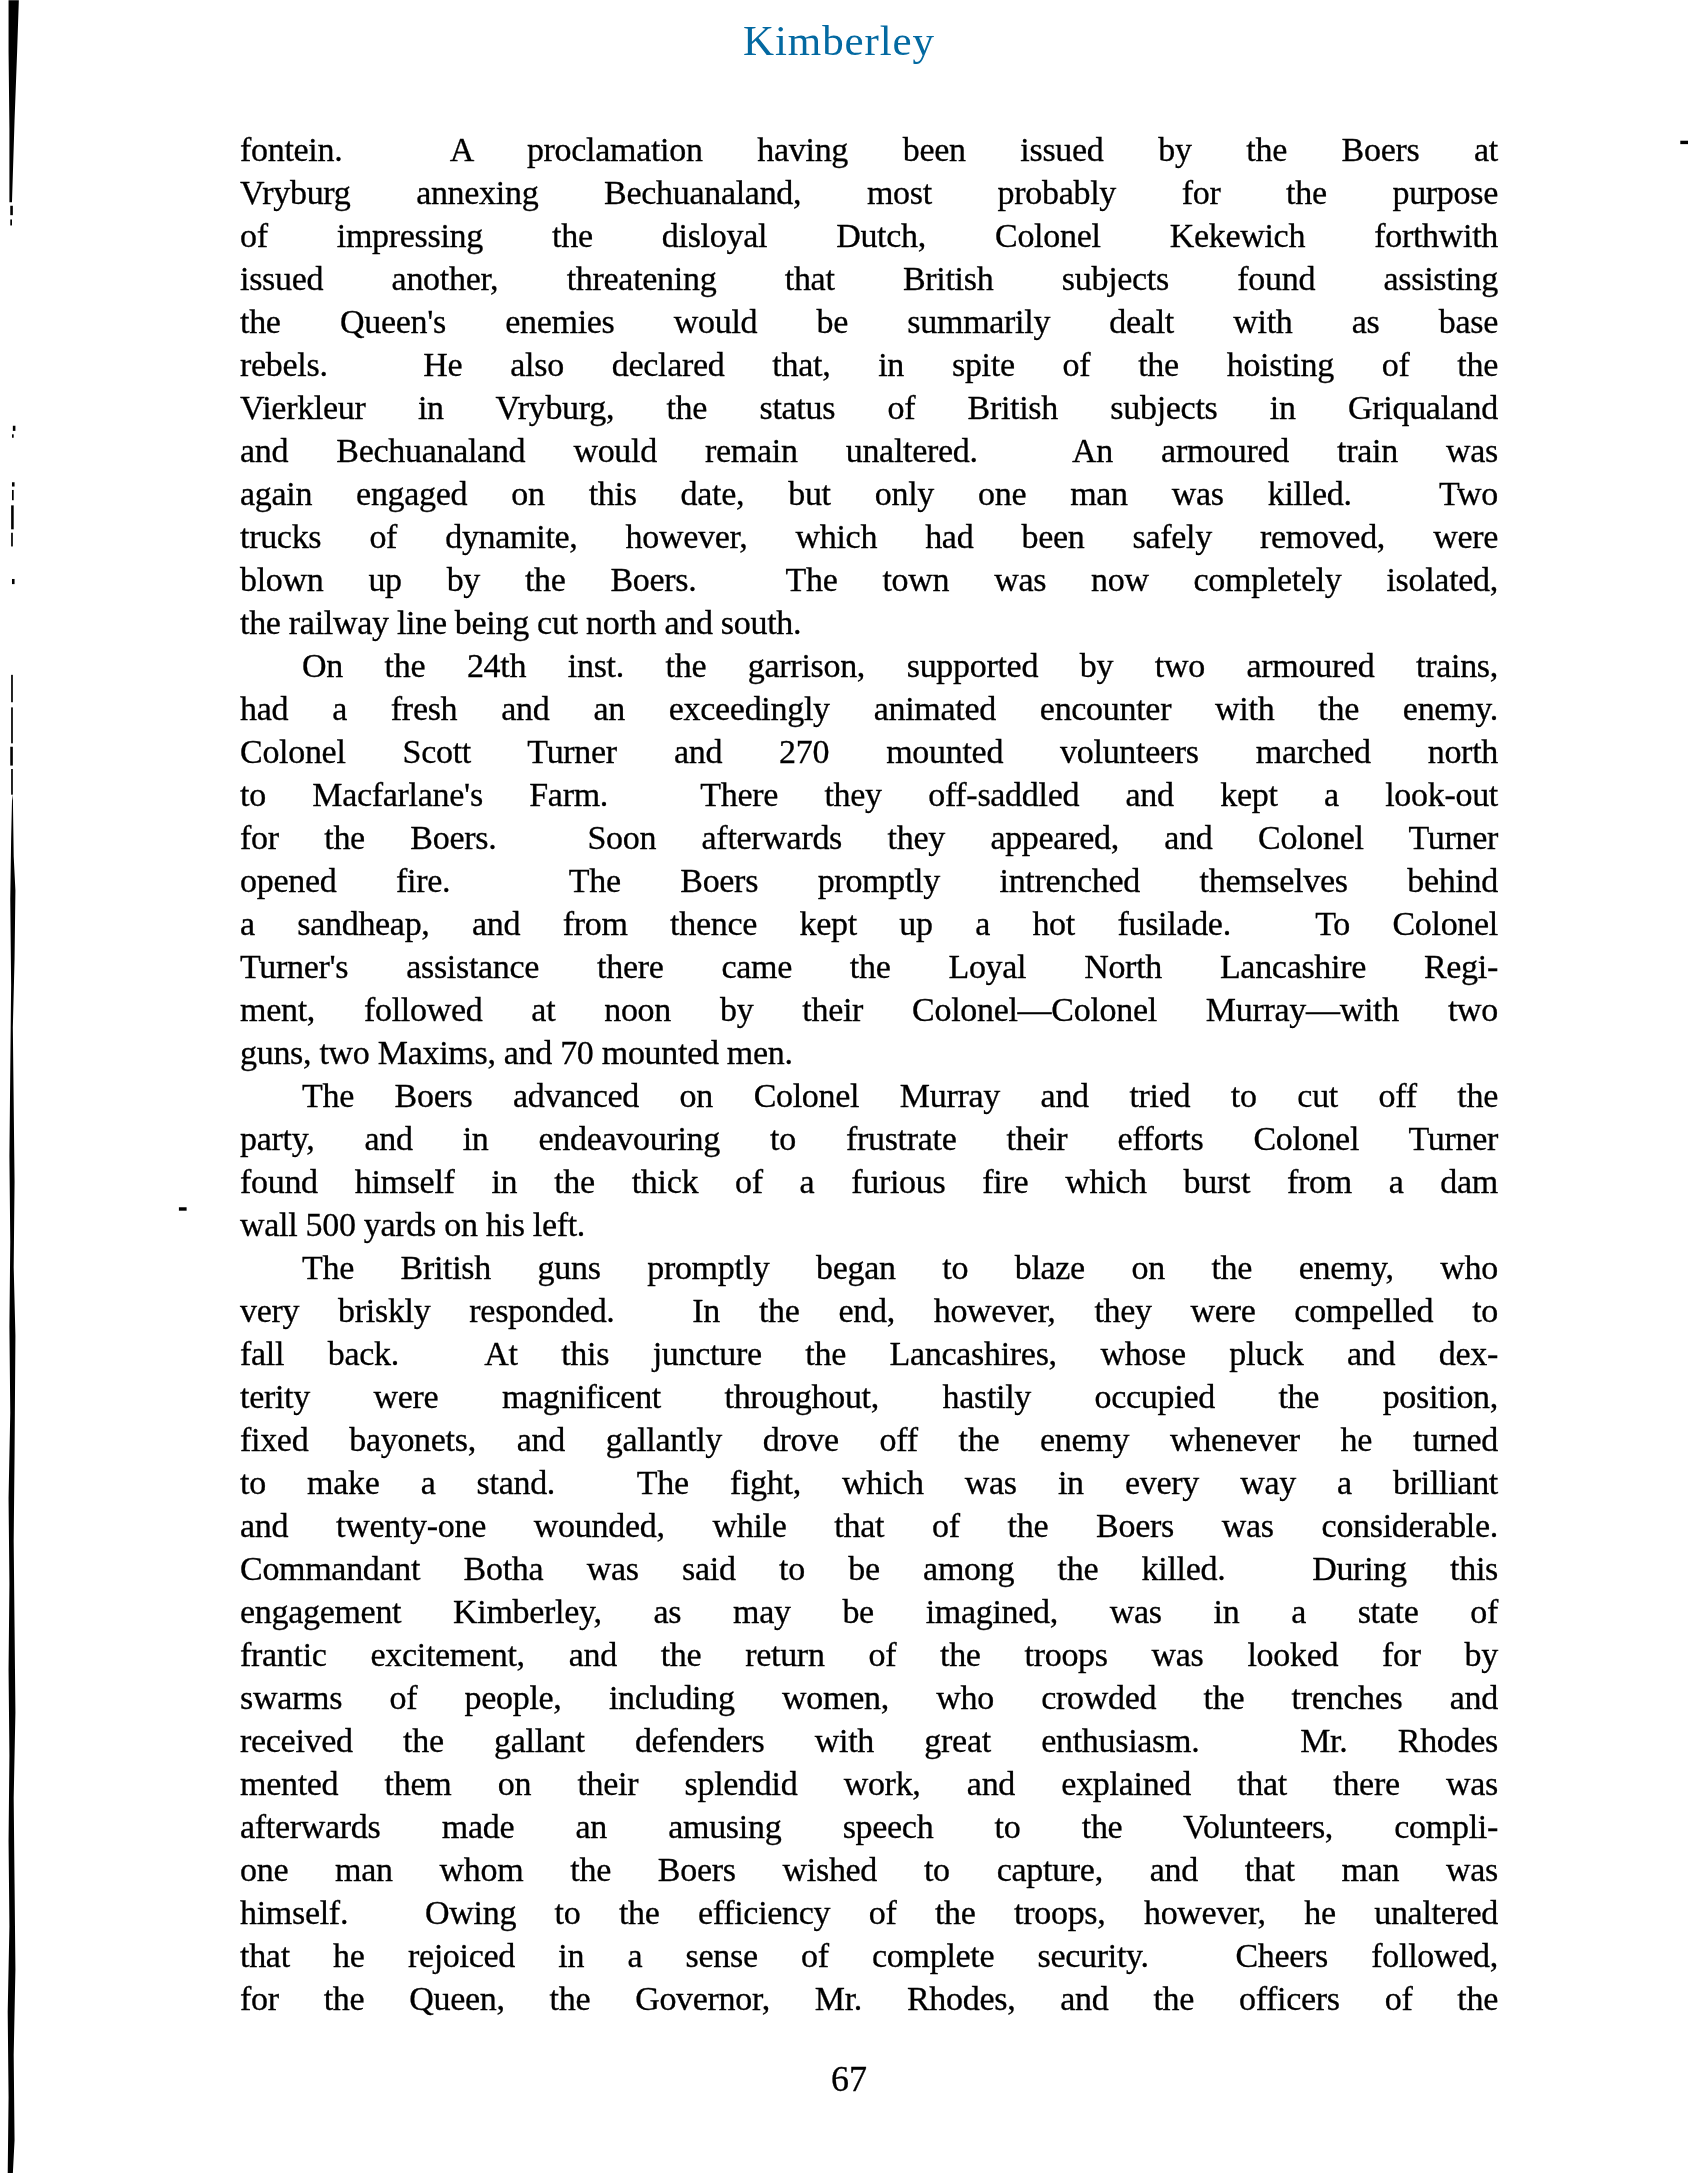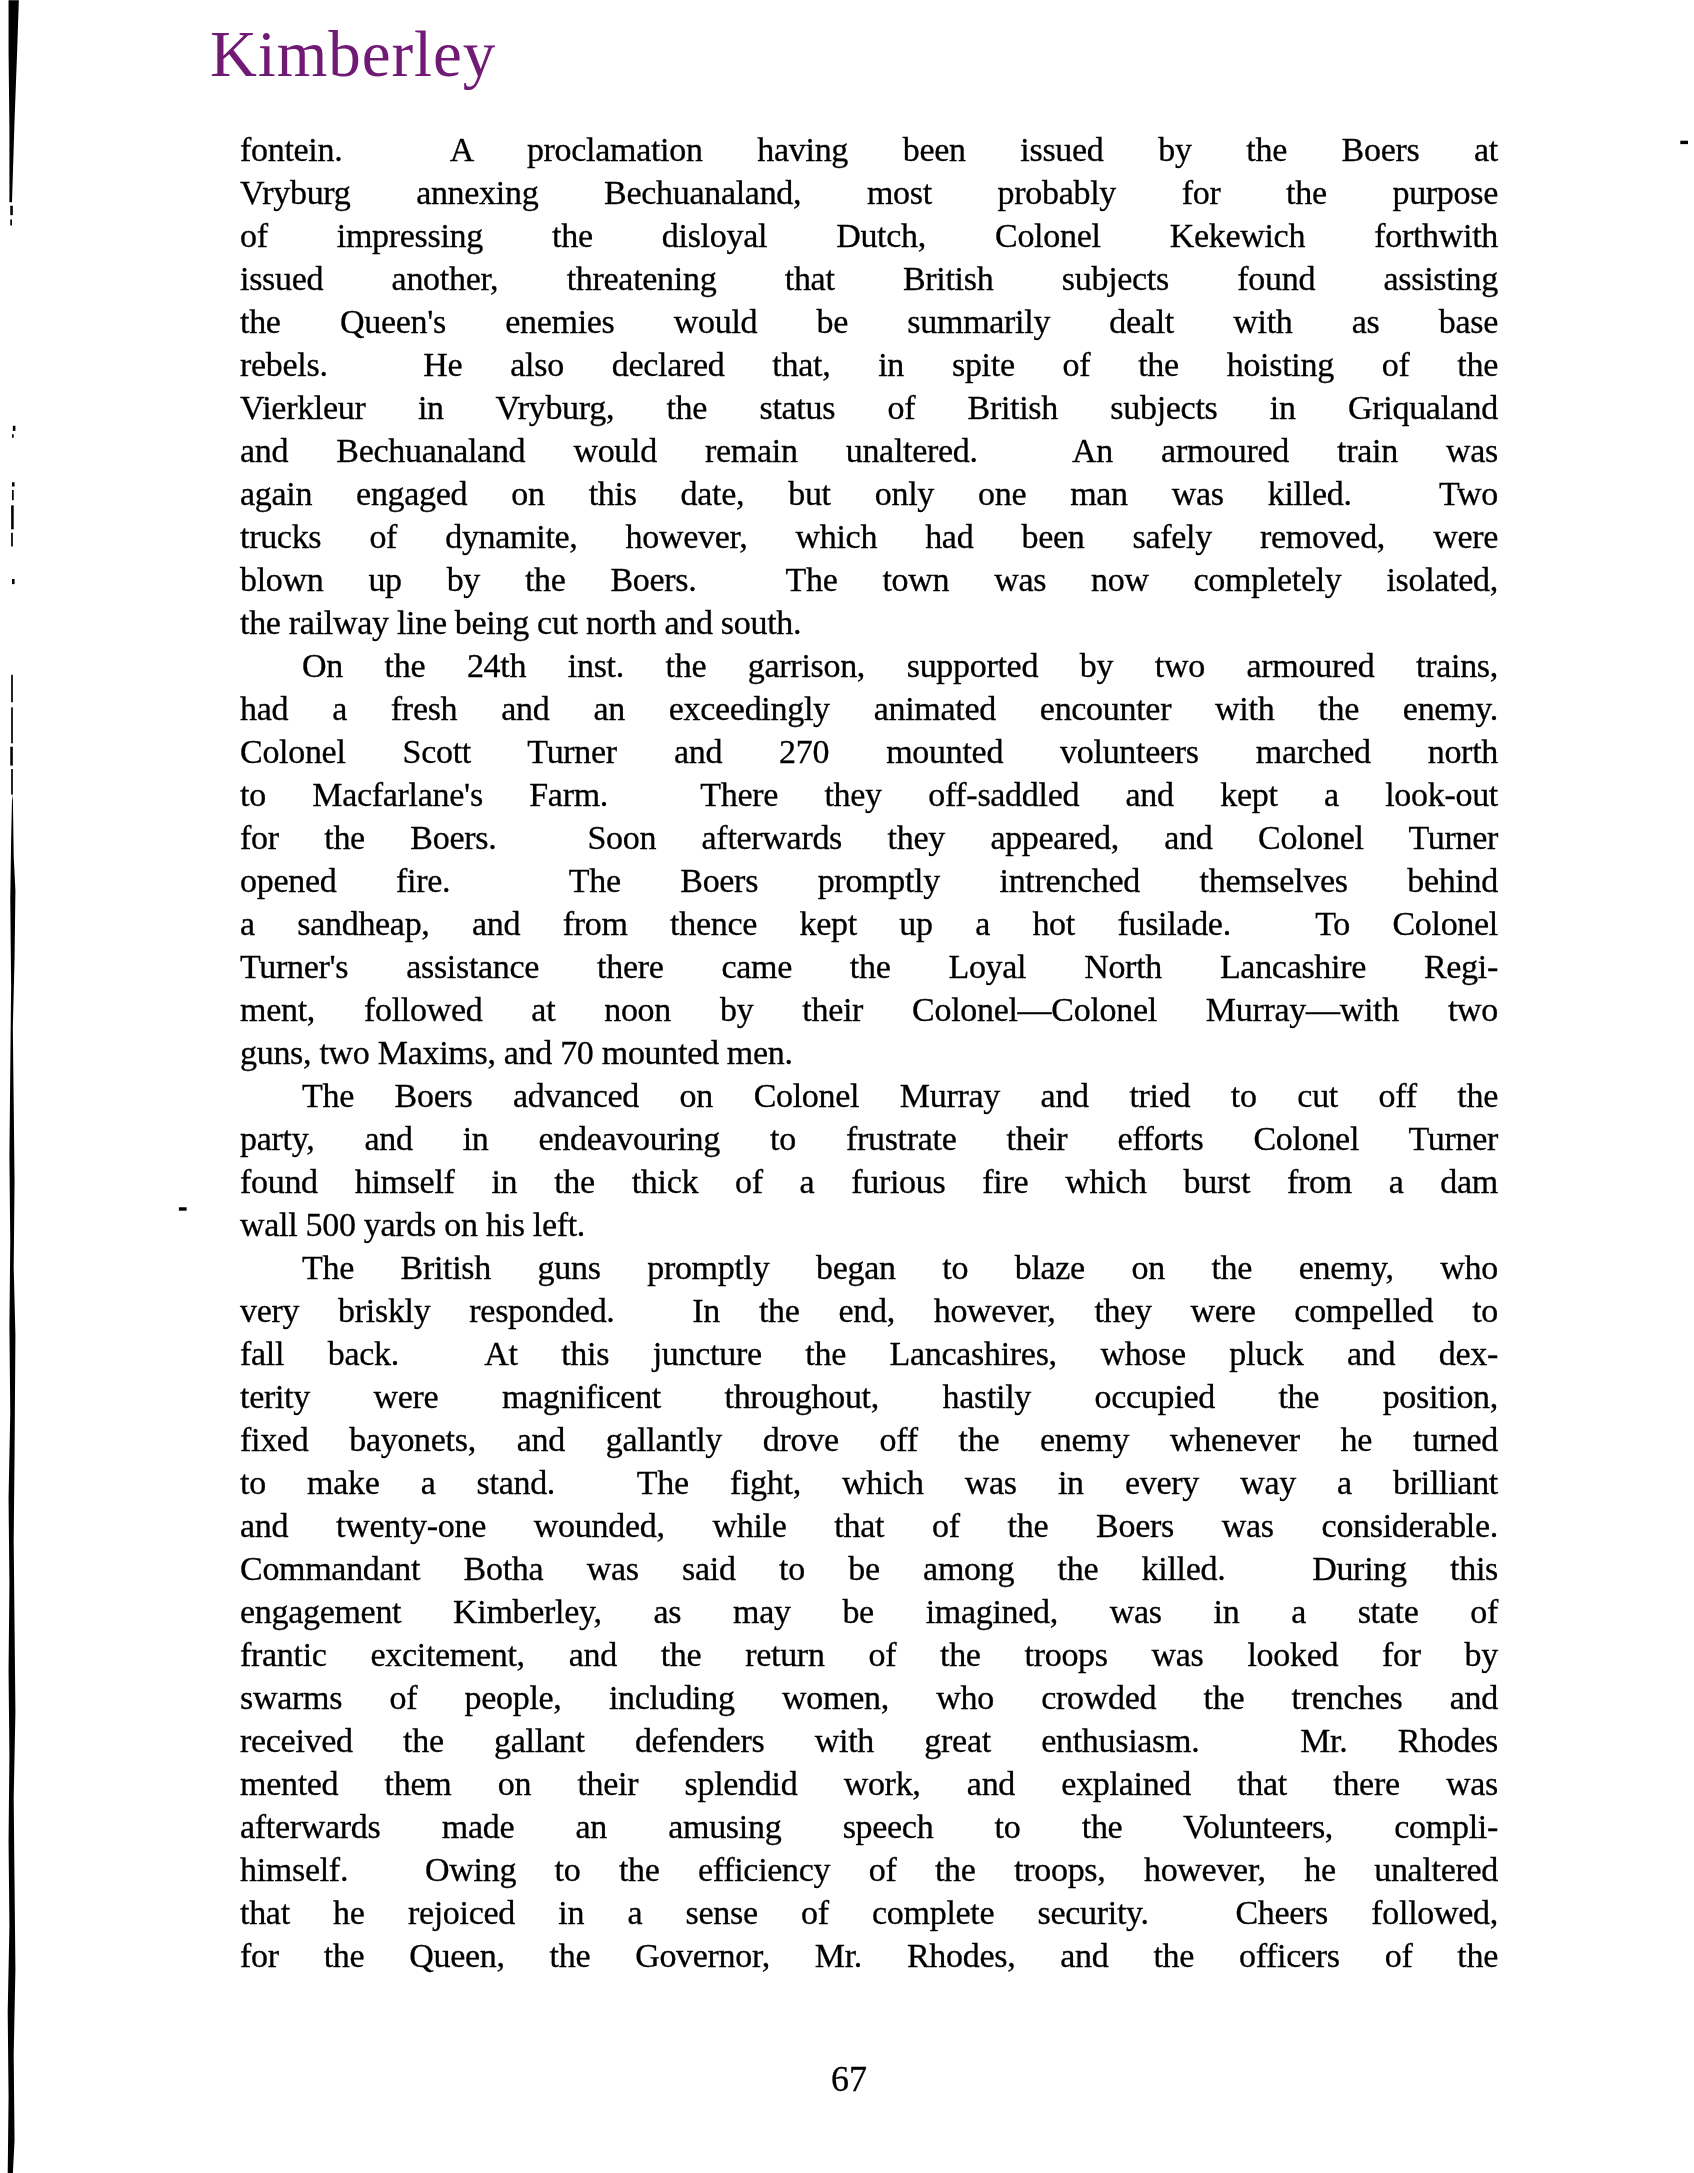--- a/index.html
+++ b/index.html
@@ -23,25 +23,26 @@
     width: 1694px;
     height: 2174px;
     pointer-events: none;
   }
   .page-title {
     position: absolute;
     top: 13.7px;
     left: 210px;
     width: 1258px;
     margin: 0;
-    font-size: 65px;
+    text-align: center;
+    font-size: 43px;
     font-weight: normal;
     line-height: 1.25;
     letter-spacing: 0.9px;
-    color: #701a75;
+    color: #0369a1;
   }
   .text-block {
     position: absolute;
     top: 128px;
     left: 240px;
     width: 1258px;
   }
   .line {
     font-size: 34px;
     line-height: 43px;
@@ -136,20 +137,21 @@
       <div class="line">fixed bayonets, and gallantly drove off the enemy whenever he turned</div>
       <div class="line">to make a stand.  The fight, which was in every way a brilliant</div>
       <div class="line">and twenty-one wounded, while that of the Boers was considerable.</div>
       <div class="line">Commandant Botha was said to be among the killed.  During this</div>
       <div class="line">engagement Kimberley, as may be imagined, was in a state of</div>
       <div class="line">frantic excitement, and the return of the troops was looked for by</div>
       <div class="line">swarms of people, including women, who crowded the trenches and</div>
       <div class="line">received the gallant defenders with great enthusiasm.  Mr. Rhodes</div>
       <div class="line">mented them on their splendid work, and explained that there was</div>
       <div class="line">afterwards made an amusing speech to the Volunteers, compli-</div>
+      <div class="line">one man whom the Boers wished to capture, and that man was</div>
       <div class="line">himself.  Owing to the efficiency of the troops, however, he unaltered</div>
       <div class="line">that he rejoiced in a sense of complete security.  Cheers followed,</div>
       <div class="line">for the Queen, the Governor, Mr. Rhodes, and the officers of the</div>
     </div>
 
   <div class="page-number">67</div>
 
 </div>
 
 

